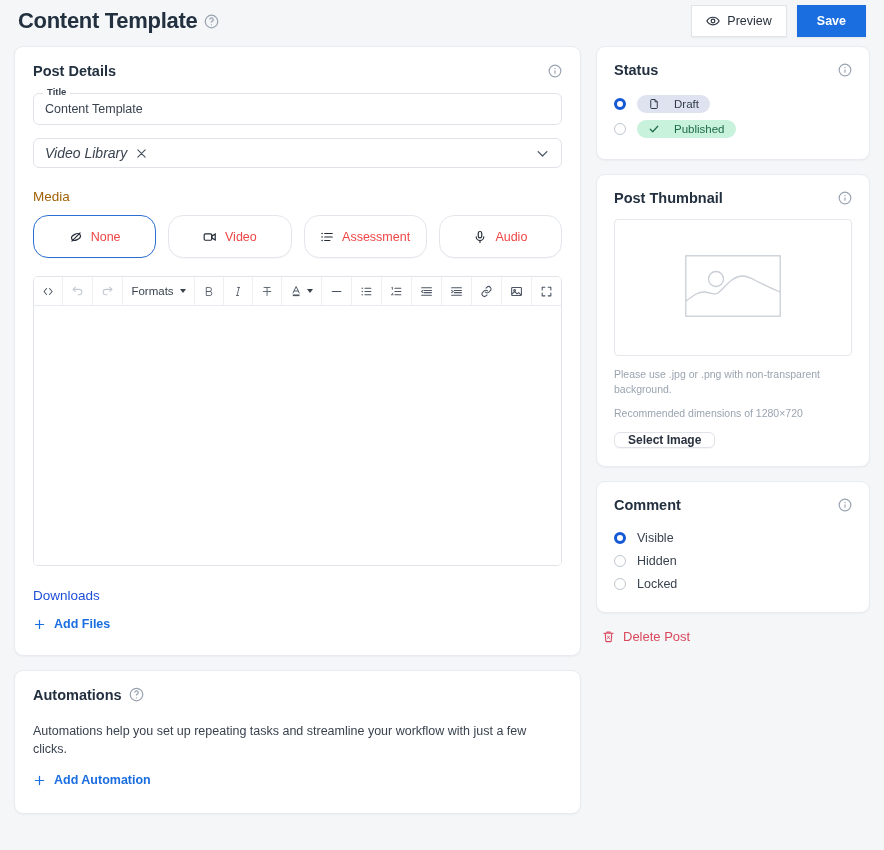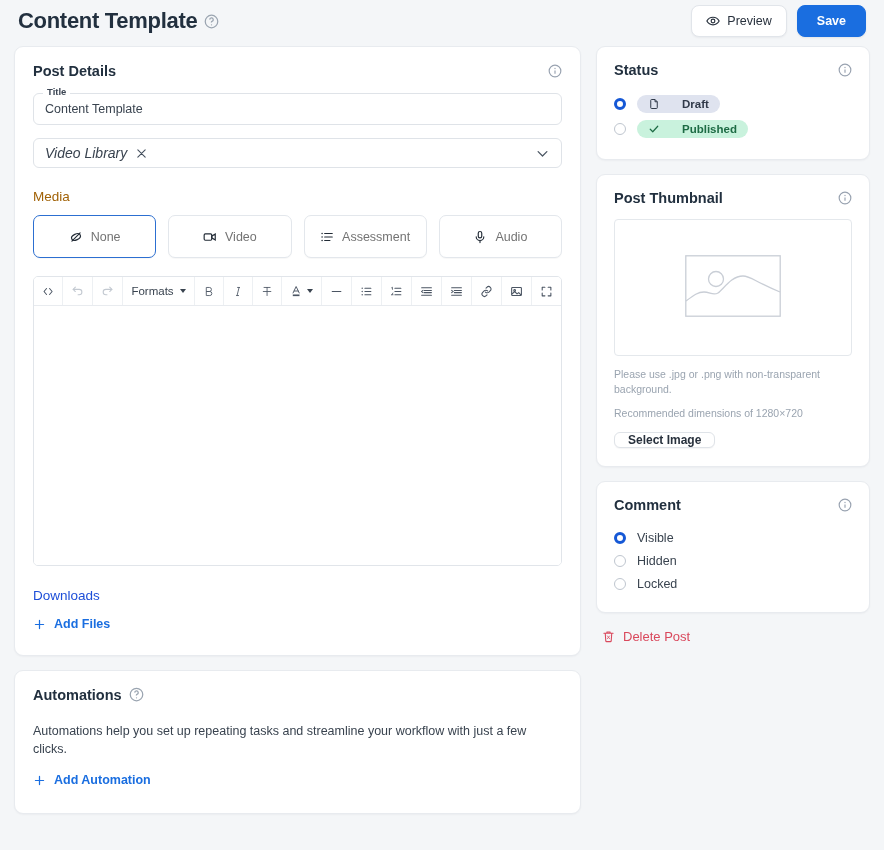--- a/index.html
+++ b/index.html
@@ -19,21 +19,21 @@
     height: 46px;
   }
   .title-wrap { display: flex; align-items: center; gap: 7px; }
   .page-title {
     font-size: 22px; font-weight: bold; letter-spacing: -0.3px;
     color: #22303f;
   }
   .help-icon { width: 15px; height: 15px; display: block; color: #9aa4b0; }
   .hdr-actions { display: flex; align-items: center; gap: 10px; }
   .btn {
-    border-radius: 8px; font-size: 12.5px; cursor: pointer;
+    border-radius: 0; font-size: 12.5px; cursor: pointer;
     display: inline-flex; align-items: center; gap: 7px;
     font-family: "Liberation Sans", sans-serif;
   }
   .btn-preview {
     background: #ffffff; border: 1px solid #e1e5ea; color: #28313d;
     padding: 8px 14px; box-shadow: 0 1px 2px rgba(16,24,40,.05);
     font-weight: normal;
   }
   .btn-save {
     background: #1a6ee0; border: 1px solid #1a6ee0; color: #ffffff;
@@ -84,23 +84,23 @@
   }
   .chip { display: flex; align-items: center; gap: 9px; }
   .chip-label { font-size: 14px; color: #39434f; font-style: italic; }
   .chip-x { width: 11px; height: 11px; color: #45505e; display:block; cursor: pointer; }
   .chev { width: 15px; height: 15px; color: #4a5562; display: block; }
 
   .section-label { font-size: 13.5px; color: #a16207; margin: 21px 0 11px 0; }
 
   .media-row { display: flex; gap: 12px; }
   .media-btn {
-    flex: 1; height: 43px; border-radius: 7px; border: 1px solid #e3e7ec;
+    flex: 1; height: 43px; border-radius: 15px; border: 1px solid #e3e7ec;
     background: #fff; display: flex; align-items: center; justify-content: center;
-    gap: 8px; font-size: 12.5px; color: #737373; cursor: pointer;
+    gap: 8px; font-size: 12.5px; color: #ef4444; cursor: pointer;
     box-shadow: 0 1px 1px rgba(16,24,40,.03);
   }
   .media-btn.selected { border: 1.5px solid #2c6fd1; }
   .media-ico { width: 14px; height: 14px; display:block; color:#222b36; }
 
   
   .editor {
     margin-top: 18px; border: 1px solid #e1e5ea; border-radius: 5px;
     background: #fff; overflow: hidden;
   }
@@ -139,22 +139,22 @@
   .panel-head { margin-bottom: 13px; }
 
   .radio-row { display: flex; align-items: center; gap: 11px; height: 23px; }
   .radio {
     width: 12px; height: 12px; border-radius: 50%;
     border: 1.5px solid #bfc6cf; background: #fff; flex: none;
     position: relative; cursor: pointer;
   }
   .radio.on { border: 3.5px solid #1558d6; background: #fff; }
   .badge {
-    display: inline-flex; align-items: center; gap: 22px;
-    border-radius: 11px; padding: 3px 11px; font-size: 11.5px; font-weight: bold;
+    display: inline-flex; align-items: center; gap: 14px;
+    border-radius: 11px; padding: 3px 11px; font-size: 11.5px; font-weight: normal;
   }
   .badge-draft { background: #dfe3ef; color: #313a4a; }
   .badge-pub { background: #c9f2dd; color: #1d6b44; }
   .badge-ico { width: 12px; height: 12px; display:block; }
   .radio-text { font-size: 12.5px; color: #39434f; }
 
   .thumb-box {
     border: 1px solid #e4e8ec; border-radius: 4px; height: 137px;
     display: flex; align-items: center; justify-content: center; background: #fff;
   }

